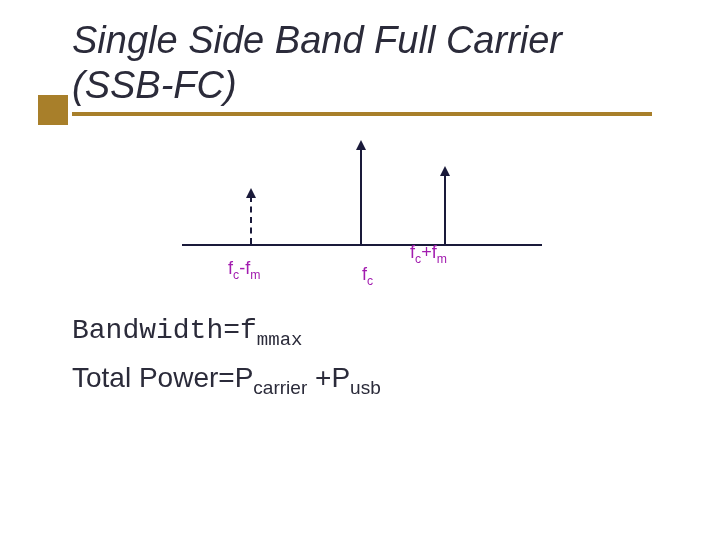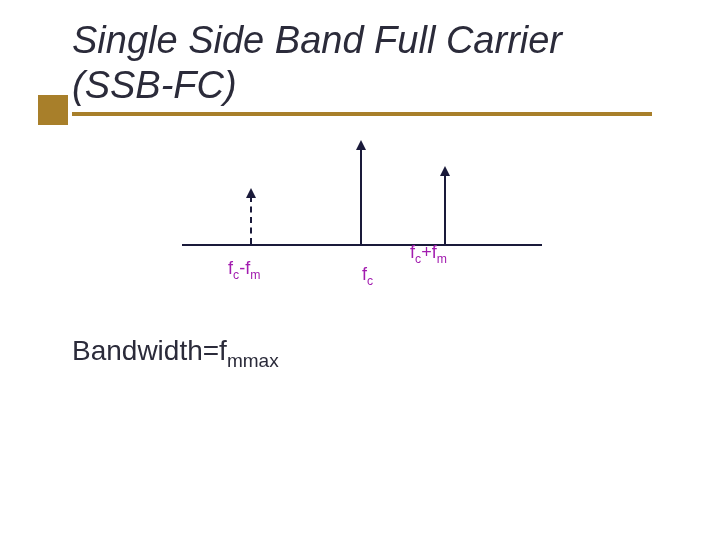--- a/index.html
+++ b/index.html
@@ -40,21 +40,21 @@
     height: 30px;
     background: #a87f2a;
     z-index: 1;
   }
   .body {
     font-size: 28px;
     color: #2b2b3a;
     line-height: 1.35;
   }
   .subtitle { margin-bottom: 14px; white-space: nowrap; }
-  .bandwidth { margin-top: 28px; }
+  .bandwidth { margin-top: 8px; font-family: Liberation Mono, monospace; }
   .power { margin-top: 10px; }
 
   
   .spectrum {
     position: relative;
     width: 360px;
     height: 160px;
     margin-left: 110px;
     margin-top: 6px;
   }
@@ -124,14 +124,17 @@
       </div>
       <div class="axis-label" style="left:228px; top:96px;">
         <span>f</span><sub>c</sub><span>+f</span><sub>m</sub>
       </div>
     </div>
 
     <div class="bandwidth">
       <span>Bandwidth=f</span><sub>mmax</sub>
     </div>
 
+    <div class="power">
+      <span>Total Power=P</span><sub>carrier</sub><span> +P</span><sub>usb</sub>
+    </div>
   </div>
 </div>
 
 </body></html>

